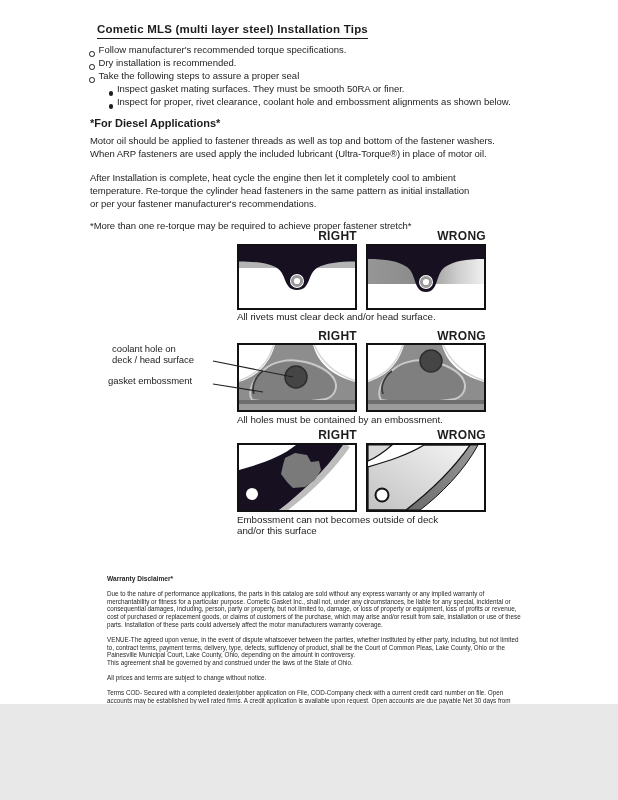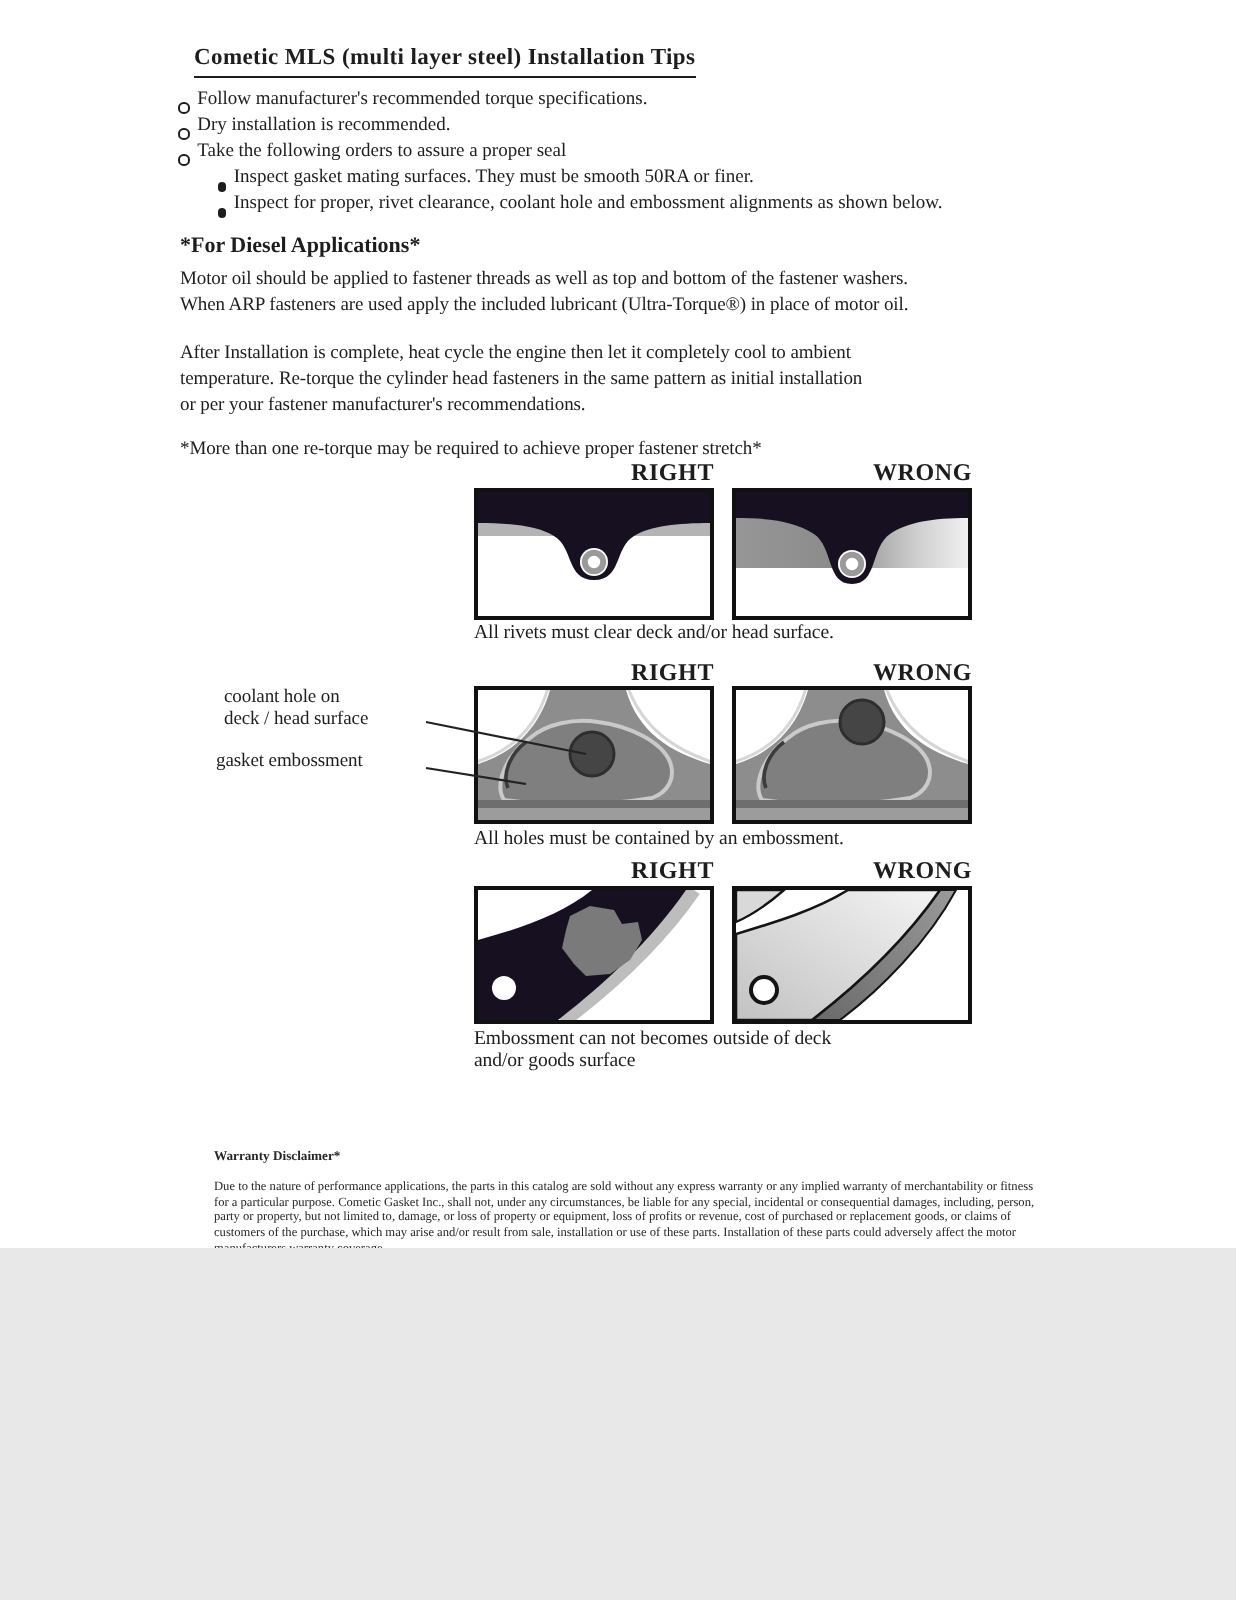--- a/index.html
+++ b/index.html
@@ -1,19 +1,19 @@
 <!DOCTYPE html>
 <html style="--page-bg: #ffffff; --ink: #1d1d1f; --diagram-dark: #171020; --gray-mid: #8d8d8d; --gray-light: #c9c9c9; --hole-gray: #454545;"><head>
 <meta charset="utf-8">
 <style>
   html,body { margin:0; padding:0; background:#e8e8e8; }
   .page {
-    position:relative; width:618px; height:624px; margin:0 auto;
+    position:relative; width:618px; height:704px; margin:0 auto;
     background:var(--page-bg,#fff);
-    font-family:Liberation Serif, serif;
+    font-family:Liberation Sans, sans-serif;
     color:var(--ink,#1d1d1f);
     overflow:hidden;
   }
   .abs { position:absolute; }
 
   .title {
     left:97px; top:23px;
     font-size:11.5px; font-weight:bold; letter-spacing:.2px;
     padding-bottom:3px; border-bottom:1.6px solid var(--ink,#1d1d1f);
     display:inline-block;
@@ -61,21 +61,21 @@
     <div class="tip-row">
       <span class="obullet"></span>
       <span>Follow manufacturer's recommended torque specifications.</span>
     </div>
     <div class="tip-row">
       <span class="obullet"></span>
       <span>Dry installation is recommended.</span>
     </div>
     <div class="tip-row">
       <span class="obullet"></span>
-      <span>Take the following orders to assure a proper seal</span>
+      <span>Take the following steps to assure a proper seal</span>
     </div>
     <div class="tip-row sub">
       <span class="fbullet"></span>
       <span>Inspect gasket mating surfaces.  They must be smooth 50RA or finer.</span>
     </div>
     <div class="tip-row sub">
       <span class="fbullet"></span>
       <span>Inspect for proper, rivet clearance, coolant hole and embossment alignments as shown below.</span>
     </div>
   </div>
@@ -195,21 +195,21 @@
       <rect x="0" y="0" width="116" height="65" fill="#ffffff"></rect>
       <path d="M0,0 H24 C16,7 7,13 0,16 Z" fill="#d9d9d9" stroke="#141414" stroke-width="1.2"></path>
       <path d="M102,0 C84,26 60,48 38,65 H52 C72,50 96,26 110,0 Z" fill="url(#g4)" stroke="#141414" stroke-width="1"></path>
       <path d="M0,22 C20,16 40,10 56,0 H102 C84,26 60,48 38,65 H0 Z" fill="url(#g3)" stroke="#141414" stroke-width="1.3"></path>
       <circle cx="14" cy="50" r="6.5" fill="#ffffff" stroke="#141414" stroke-width="2"></circle>
     </svg>
   </div>
 
   <div class="abs fig-caption" style="left:237px; top:515px">
     <div>Embossment can not becomes outside of deck</div>
-    <div>and/or goods surface</div>
+    <div>and/or this surface</div>
   </div>
 
   <svg class="abs leaders">
     <line x1="213" y1="361" x2="293" y2="377" stroke="#222" stroke-width="1.1"></line>
     <line x1="213" y1="384" x2="263" y2="392" stroke="#222" stroke-width="1.1"></line>
   </svg>
 
   <div class="abs legal">
     <div class="hd">Warranty Disclaimer*</div>
     <p>Due to the nature of performance applications, the parts in this catalog are sold without any express warranty or any implied warranty of merchantability or fitness for a particular purpose.  Cometic Gasket Inc., shall not, under any circumstances, be liable for any special, incidental or consequential damages, including, person, party or property, but not limited to, damage, or loss of property or equipment, loss of profits or revenue, cost of purchased or replacement goods, or claims of customers of the purchase, which may arise and/or result from sale, installation or use of these parts.  Installation of these parts could adversely affect the motor manufacturers warranty coverage.</p>

